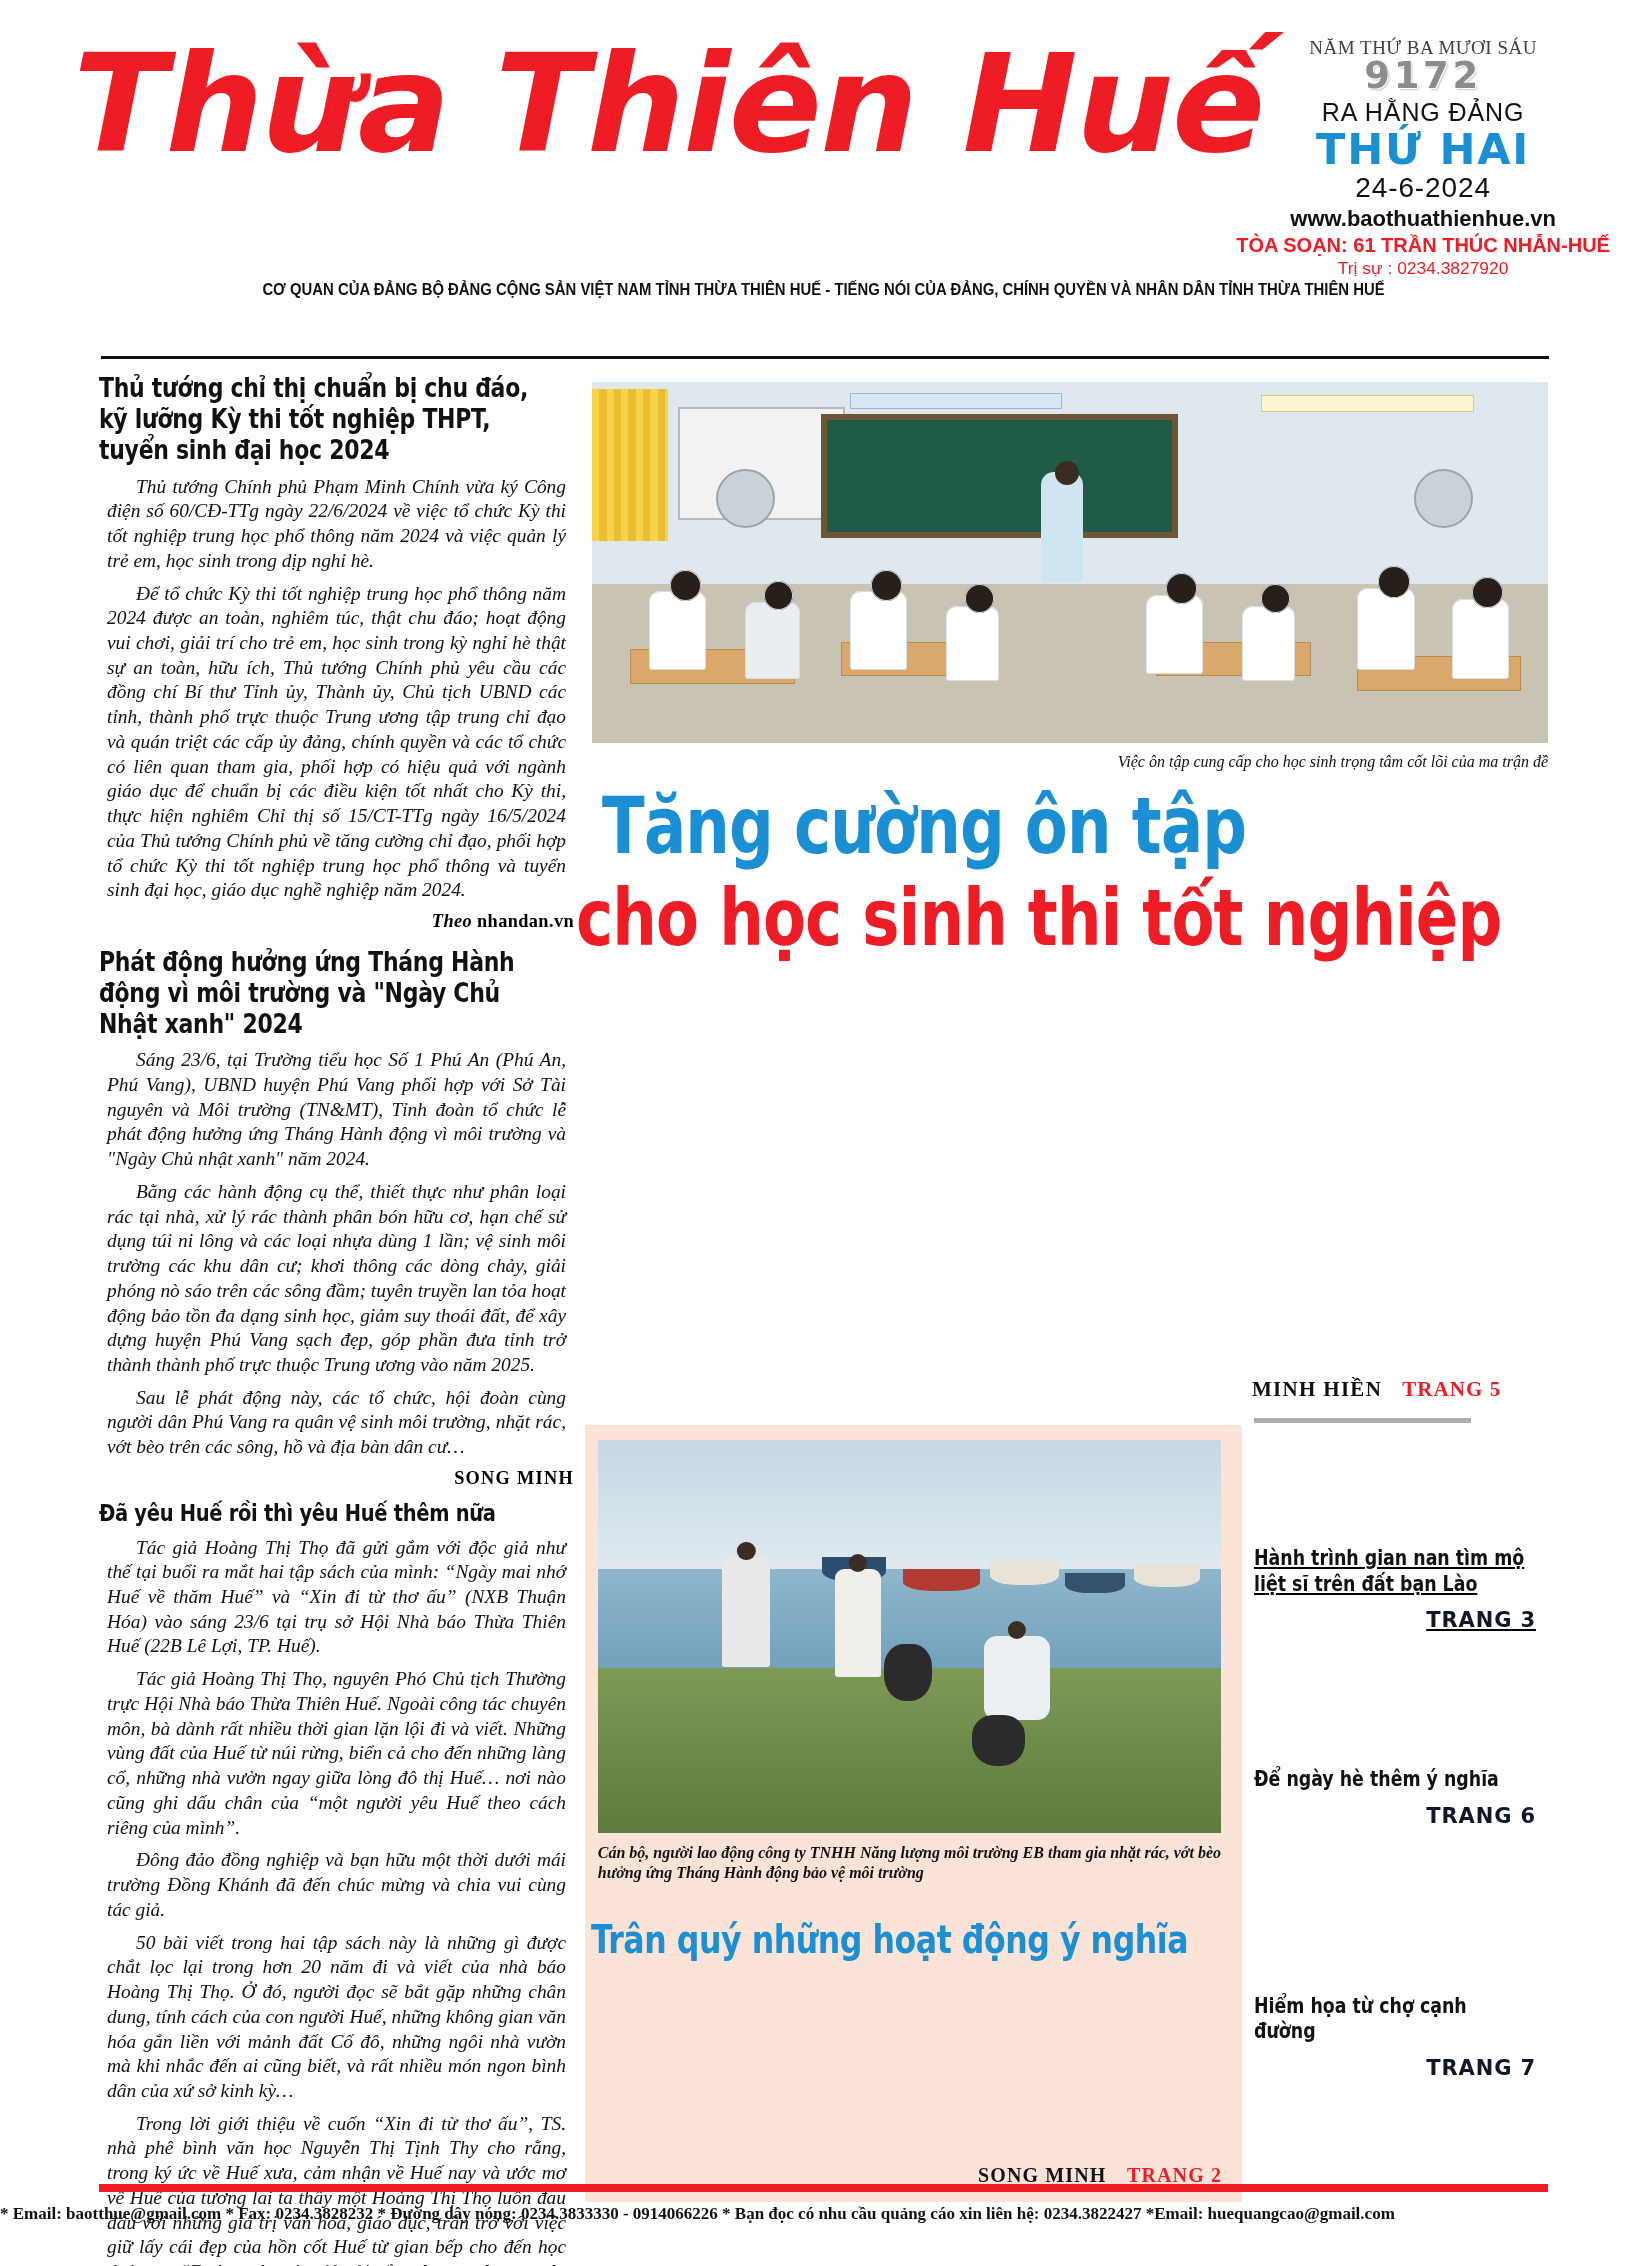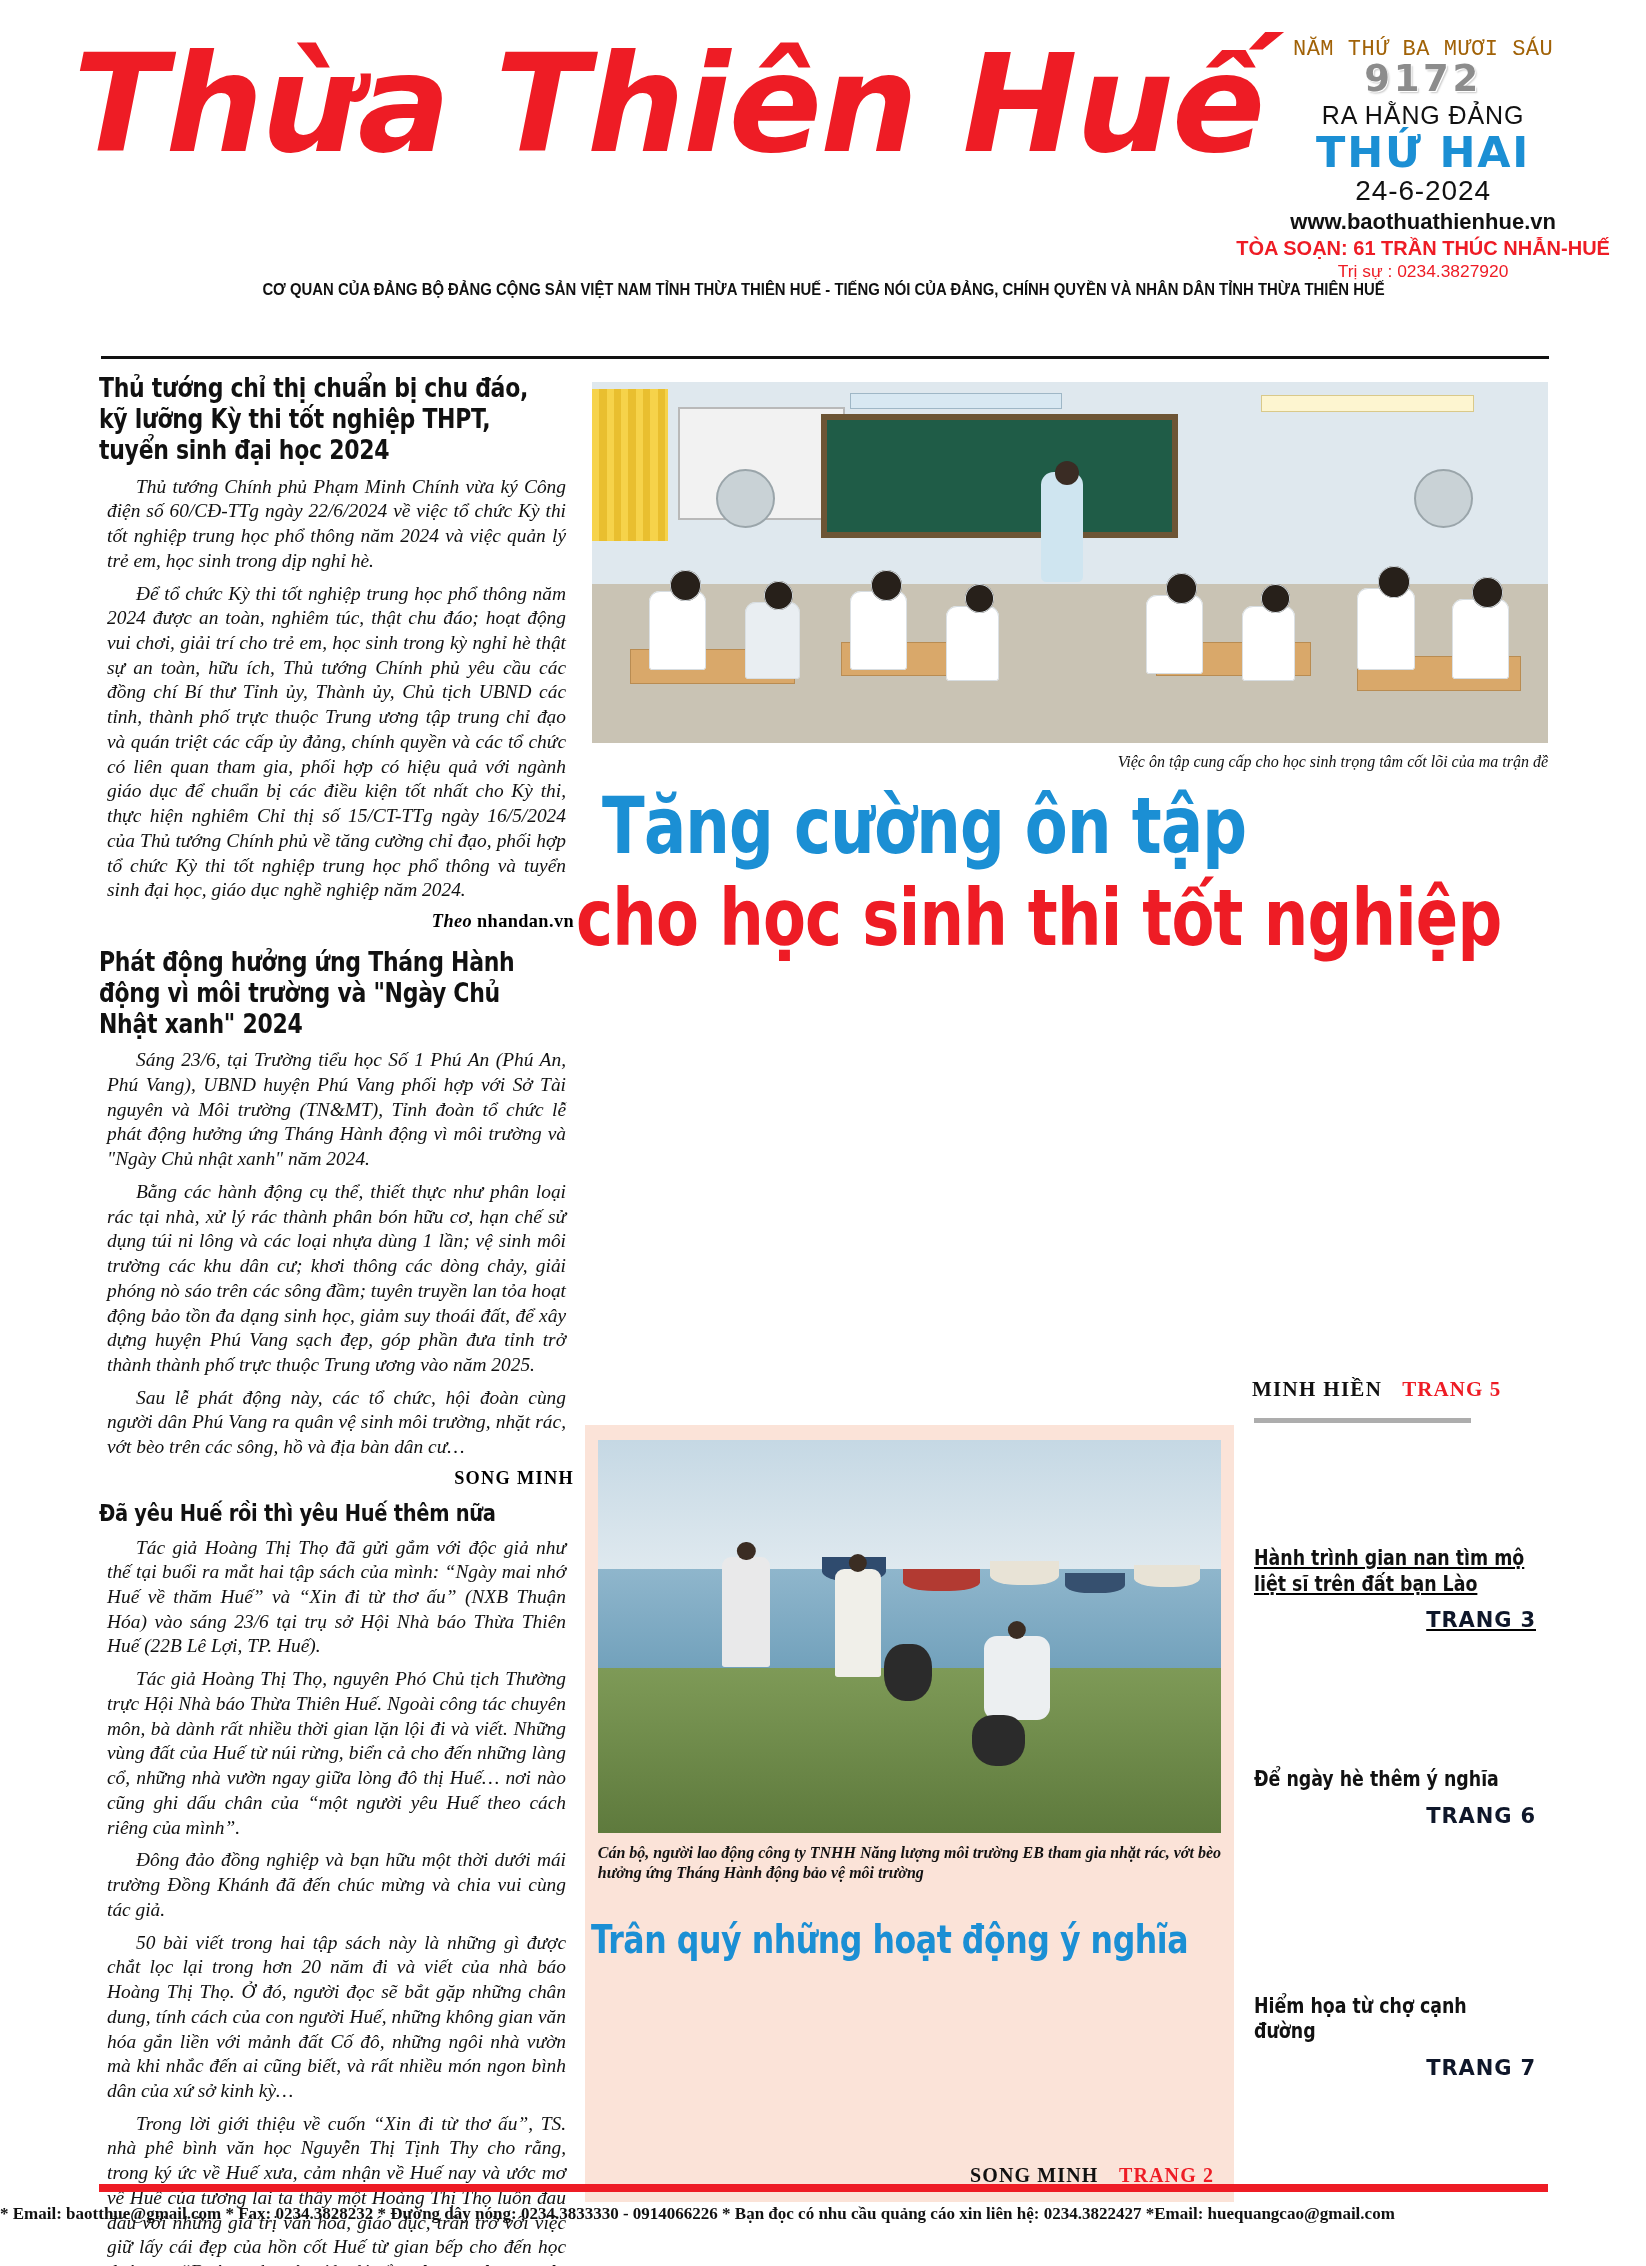--- a/index.html
+++ b/index.html
@@ -15,21 +15,21 @@
   .logo{
     position:absolute;left:79px;top:37px;width:1179px;
     font-family:"DejaVu Sans", sans-serif;
     font-weight:bold;font-style:italic;
     font-size:135px;letter-spacing:-1.8px;
     color:#ee1c25;line-height:1;
     text-align:center;
     transform:scaleX(1.02);
   }
   .mast-right{position:absolute;right:27.4px;top:37px;width:393px;text-align:center;}
-  .mr-year{font-family:Liberation Mono, monospace;font-size:22px;letter-spacing:0.5px;color:#a16207;}
+  .mr-year{font-family:Liberation Serif, serif;font-size:19px;letter-spacing:0.5px;color:#404040;}
   .mr-number{
     font-family:"DejaVu Sans", sans-serif;font-weight:bold;font-size:37px;
     color:#8c8c8c;letter-spacing:3.7px;margin-top:-1.8px;line-height:1.05;
     text-shadow:0.9px 0.9px 0 #fff, 1.8px 1.8px 1.8px #c9c9c9;
   }
   .mr-daily{font-family:"Liberation Sans",sans-serif;font-size:25px;letter-spacing:0.9px;color:#111;margin-top:1.8px;}
   .mr-weekday{
     font-family:"DejaVu Sans",sans-serif;font-weight:bold;font-size:43px;
     color:#1b8fd4;letter-spacing:1.8px;line-height:1.0;margin-top:0.9px;
   }
@@ -115,20 +115,21 @@
   .teaser-page{
     font-family:"DejaVu Sans",sans-serif;font-weight:bold;font-size:21px;
     color:#0f172a;letter-spacing:0.9px;text-align:right;margin-top:11px;
     padding-right:20px;
   }
 
   
   .block2{
     position:absolute;left:585px;top:1425px;width:649px;height:777px;
     background:#fbe3d8;
+    padding-left:8px;
   }
   .photo2{position:absolute;left:12.8px;top:14.6px;width:623px;height:393px;overflow:hidden;
     background:linear-gradient(#b9cfdd,#9cbcd0);}
   .cap2{
     position:absolute;left:12.8px;top:418px;width:625px;
     font-family:"Liberation Serif",serif;font-style:italic;font-weight:bold;
     font-size:16px;line-height:1.25;color:#111;
   }
   .head2{
     position:absolute;left:5.5px;top:492px;width:640px;

